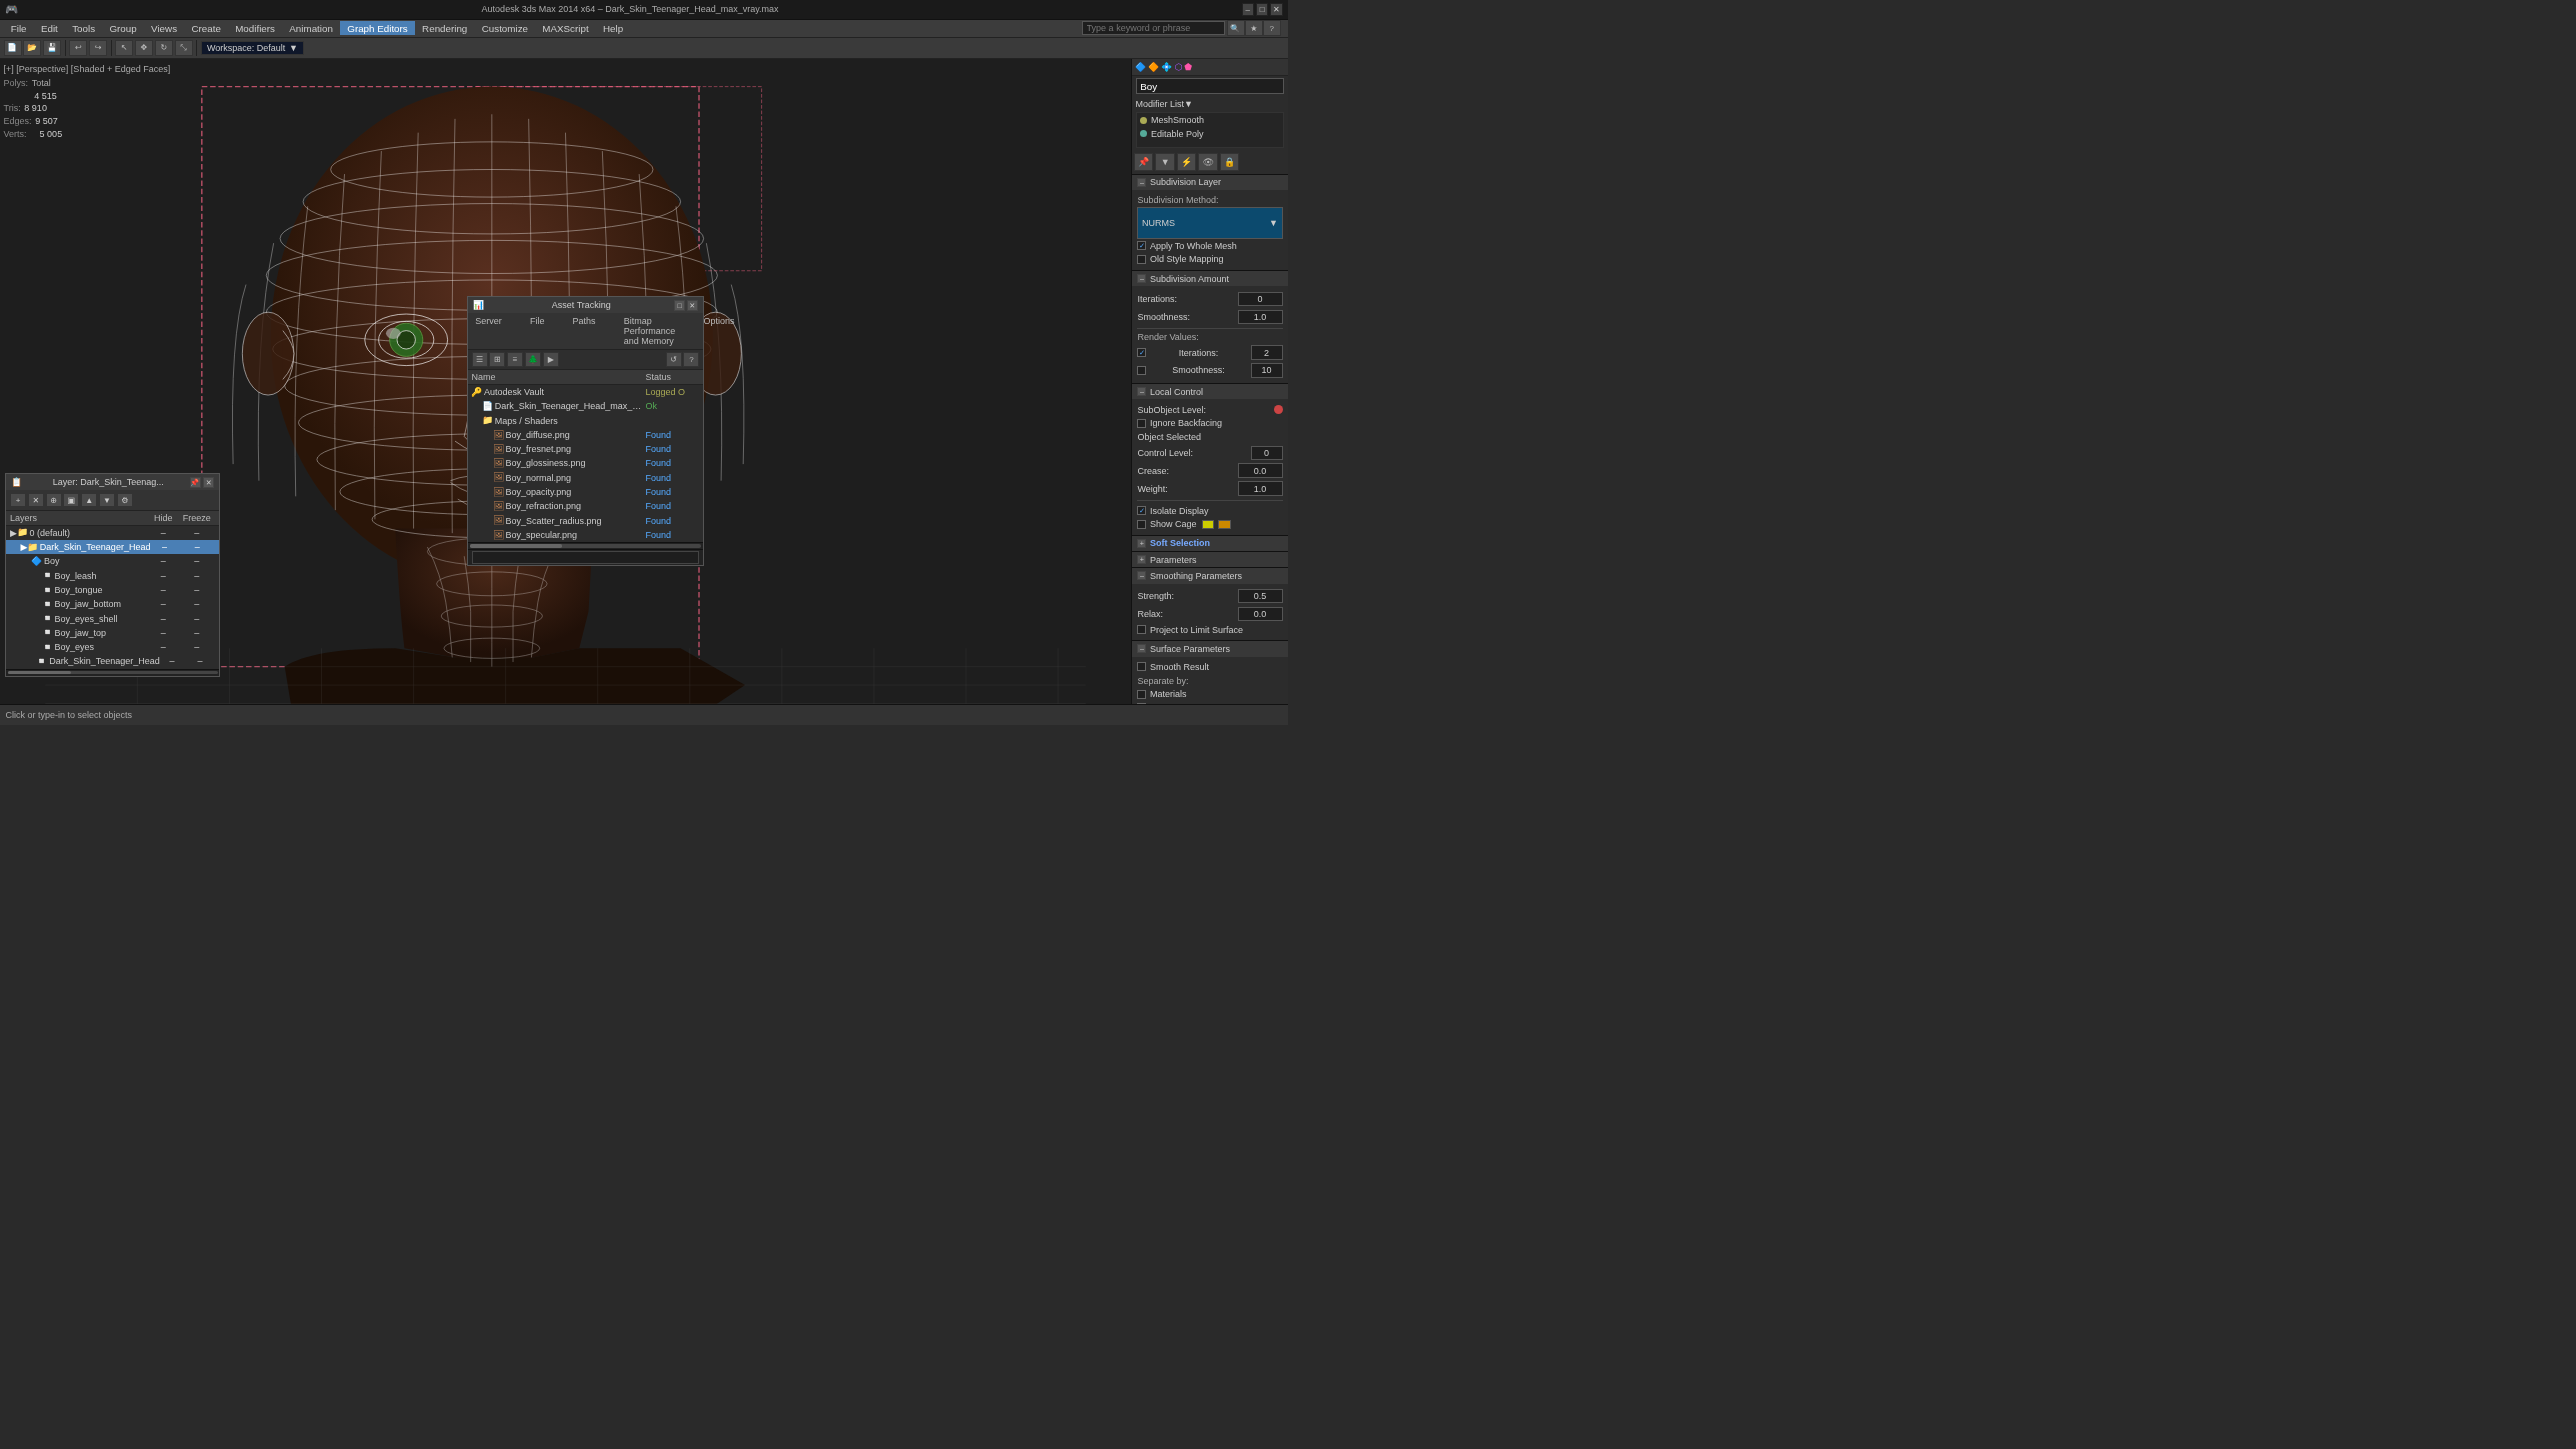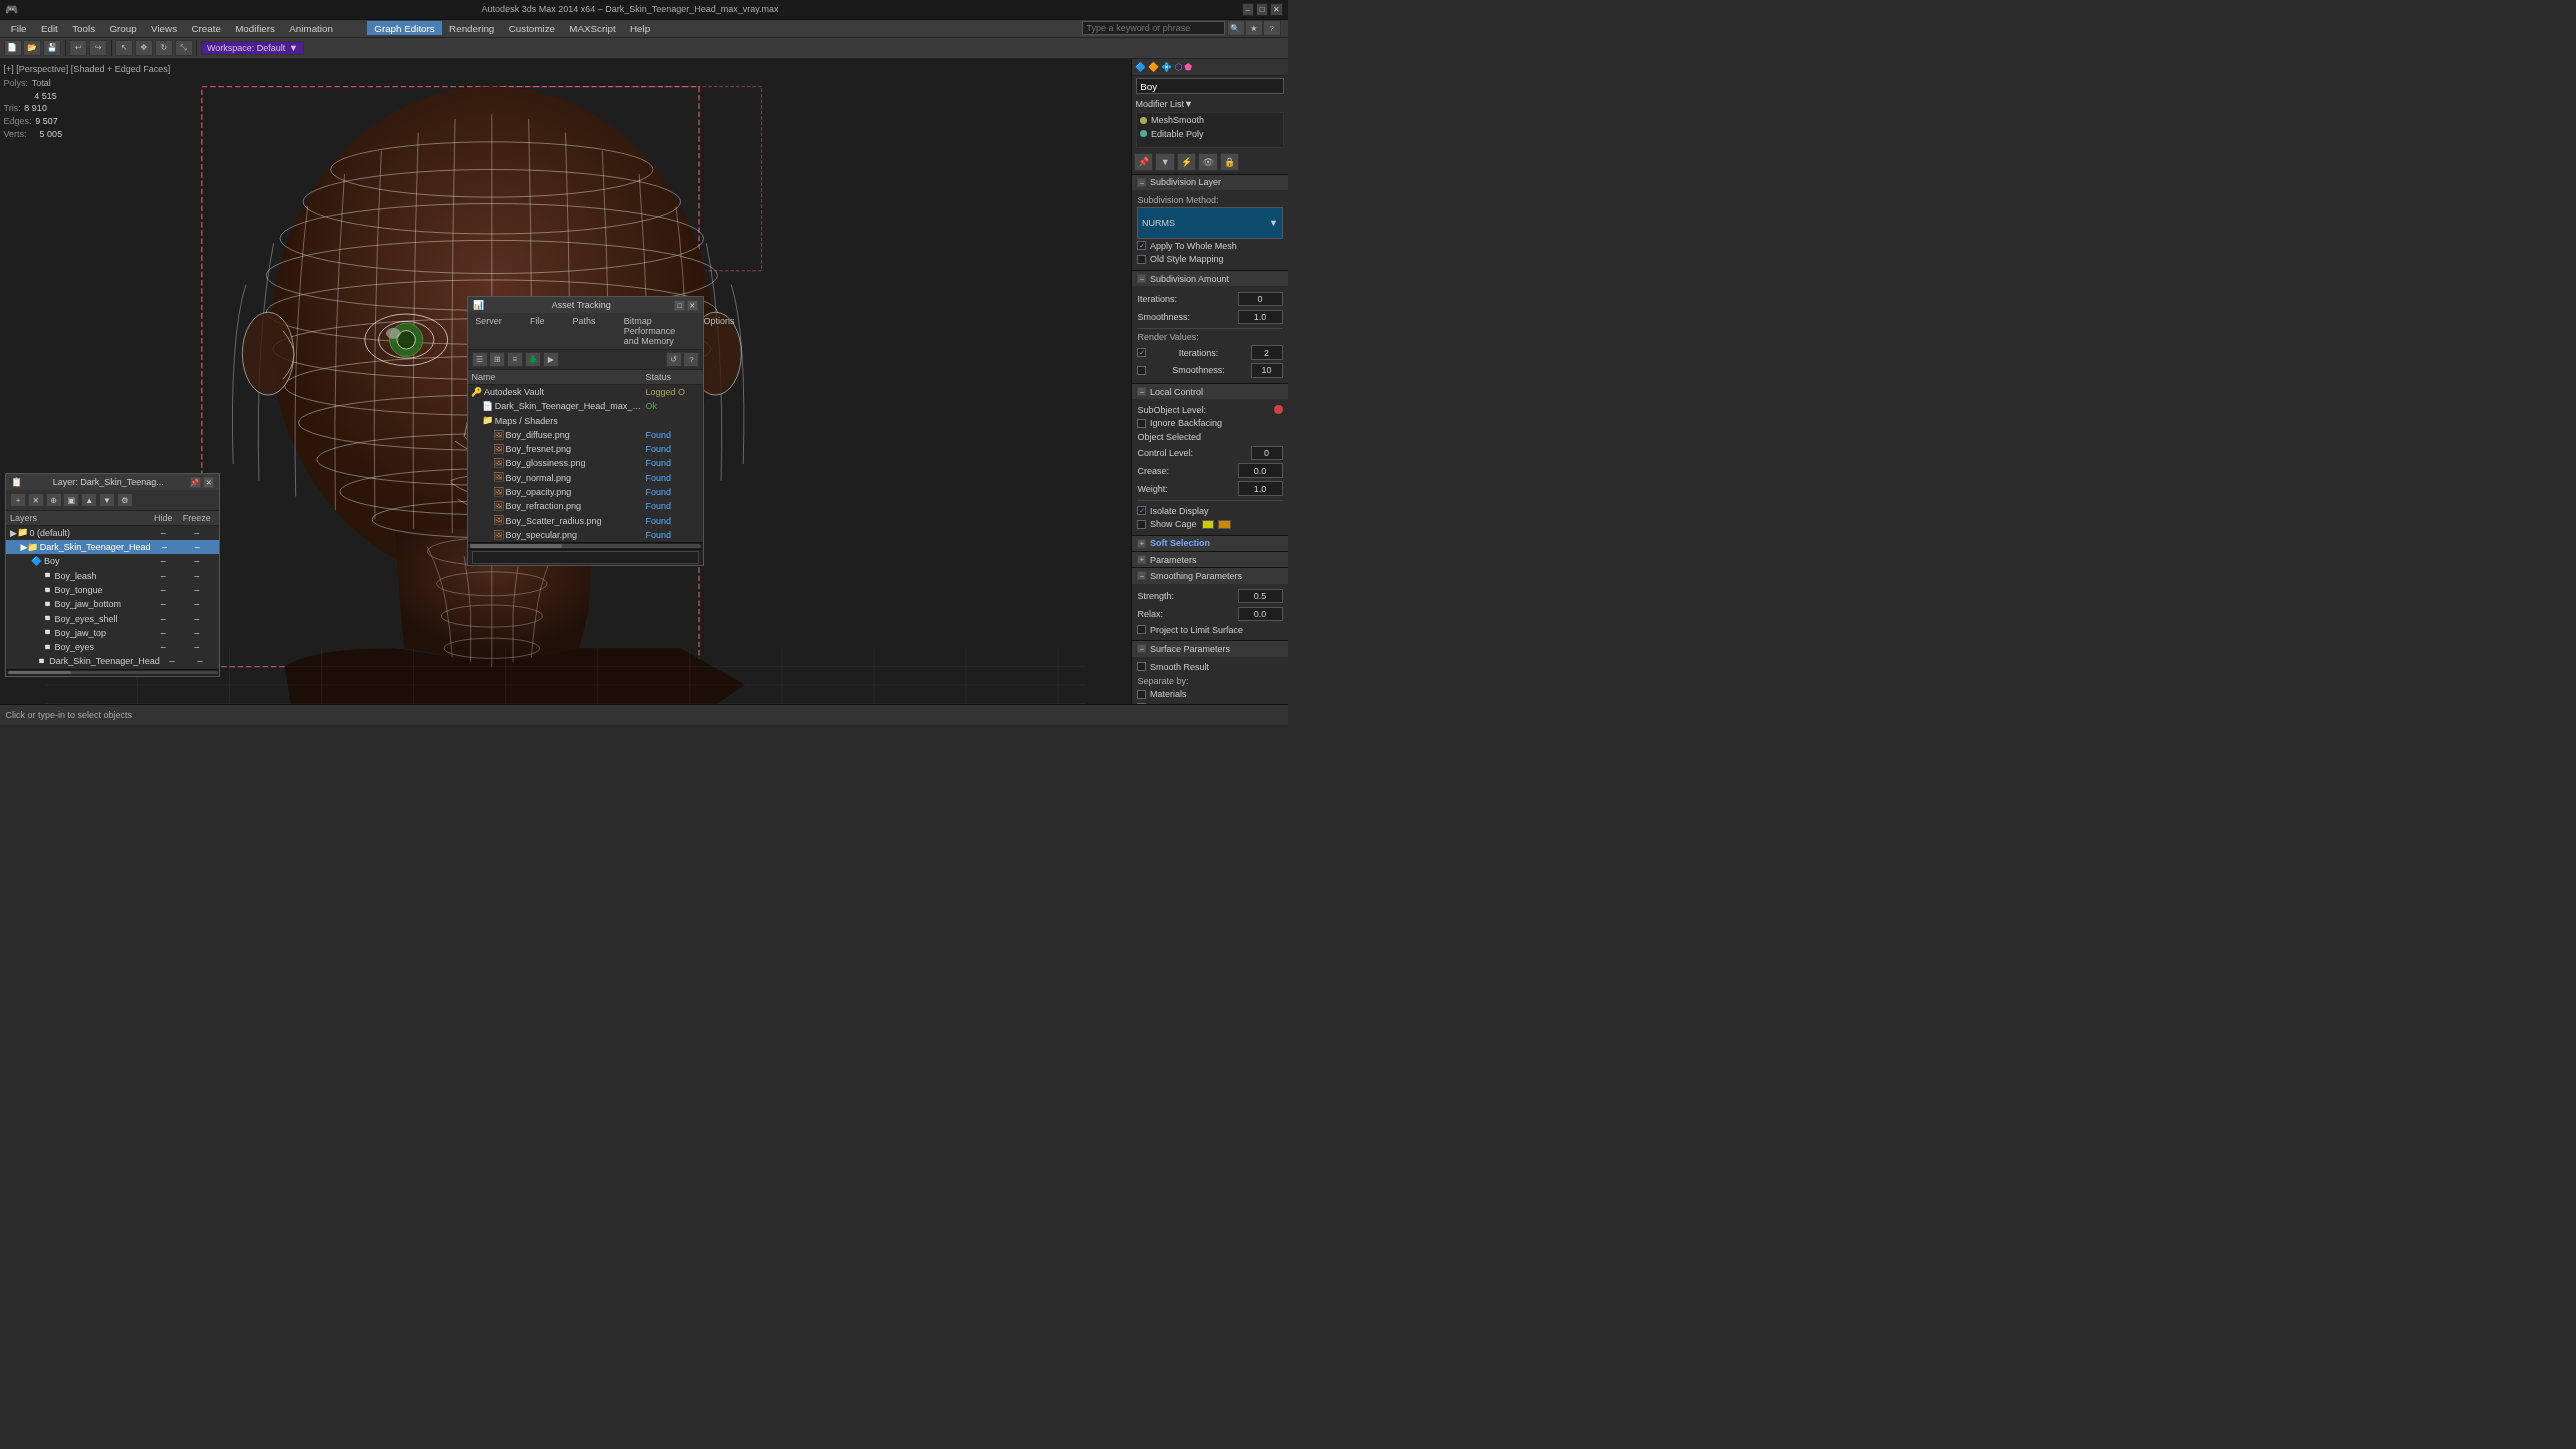--- a/index.html
+++ b/index.html
@@ -39,21 +39,21 @@
       align-items: center;
       padding: 0 3.6px;
       border-bottom: 0.9px solid #222;
     }
     #menubar .menu-item {
       padding: 1.8px 7.2px;
       cursor: pointer;
       font-size: 9.8px;
       color: #ccc;
     }
-    #menubar .menu-item.active { background: #4a7fb5; color: white; margin-left: 27px; }
+    #menubar .menu-item.active { background: #4a7fb5; color: white; }
 
     
     #toolbar {
       height: 21.5px;
       background: #3a3a3a;
       display: flex;
       align-items: center;
       padding: 0 3.6px;
       gap: 1.8px;
       border-bottom: 0.9px solid #222;
@@ -360,21 +360,21 @@
   <div class="tb-sep"></div>
   <div class="tb-btn">↩</div>
   <div class="tb-btn">↪</div>
   <div class="tb-sep"></div>
   <div class="tb-btn">↖</div>
   <div class="tb-btn">✥</div>
   <div class="tb-btn">↻</div>
   <div class="tb-btn">⤡</div>
   <div class="tb-sep"></div>
 
-  <div style="background:#4c1d95; border:0.9px solid #333; padding:0.9px 5.4px; font-size:9px; color:#ccc; display:flex; align-items:center; gap:3.6px;">
+  <div style="background:#0f172a; border:0.9px solid #333; padding:0.9px 5.4px; font-size:9px; color:#ccc; display:flex; align-items:center; gap:3.6px;">
     <span>Workspace: Default</span>
     <span>▼</span>
   </div>
 </div>
 
 <div id="main">
 
   <div id="viewport">
 
     <div id="viewport-stats">

